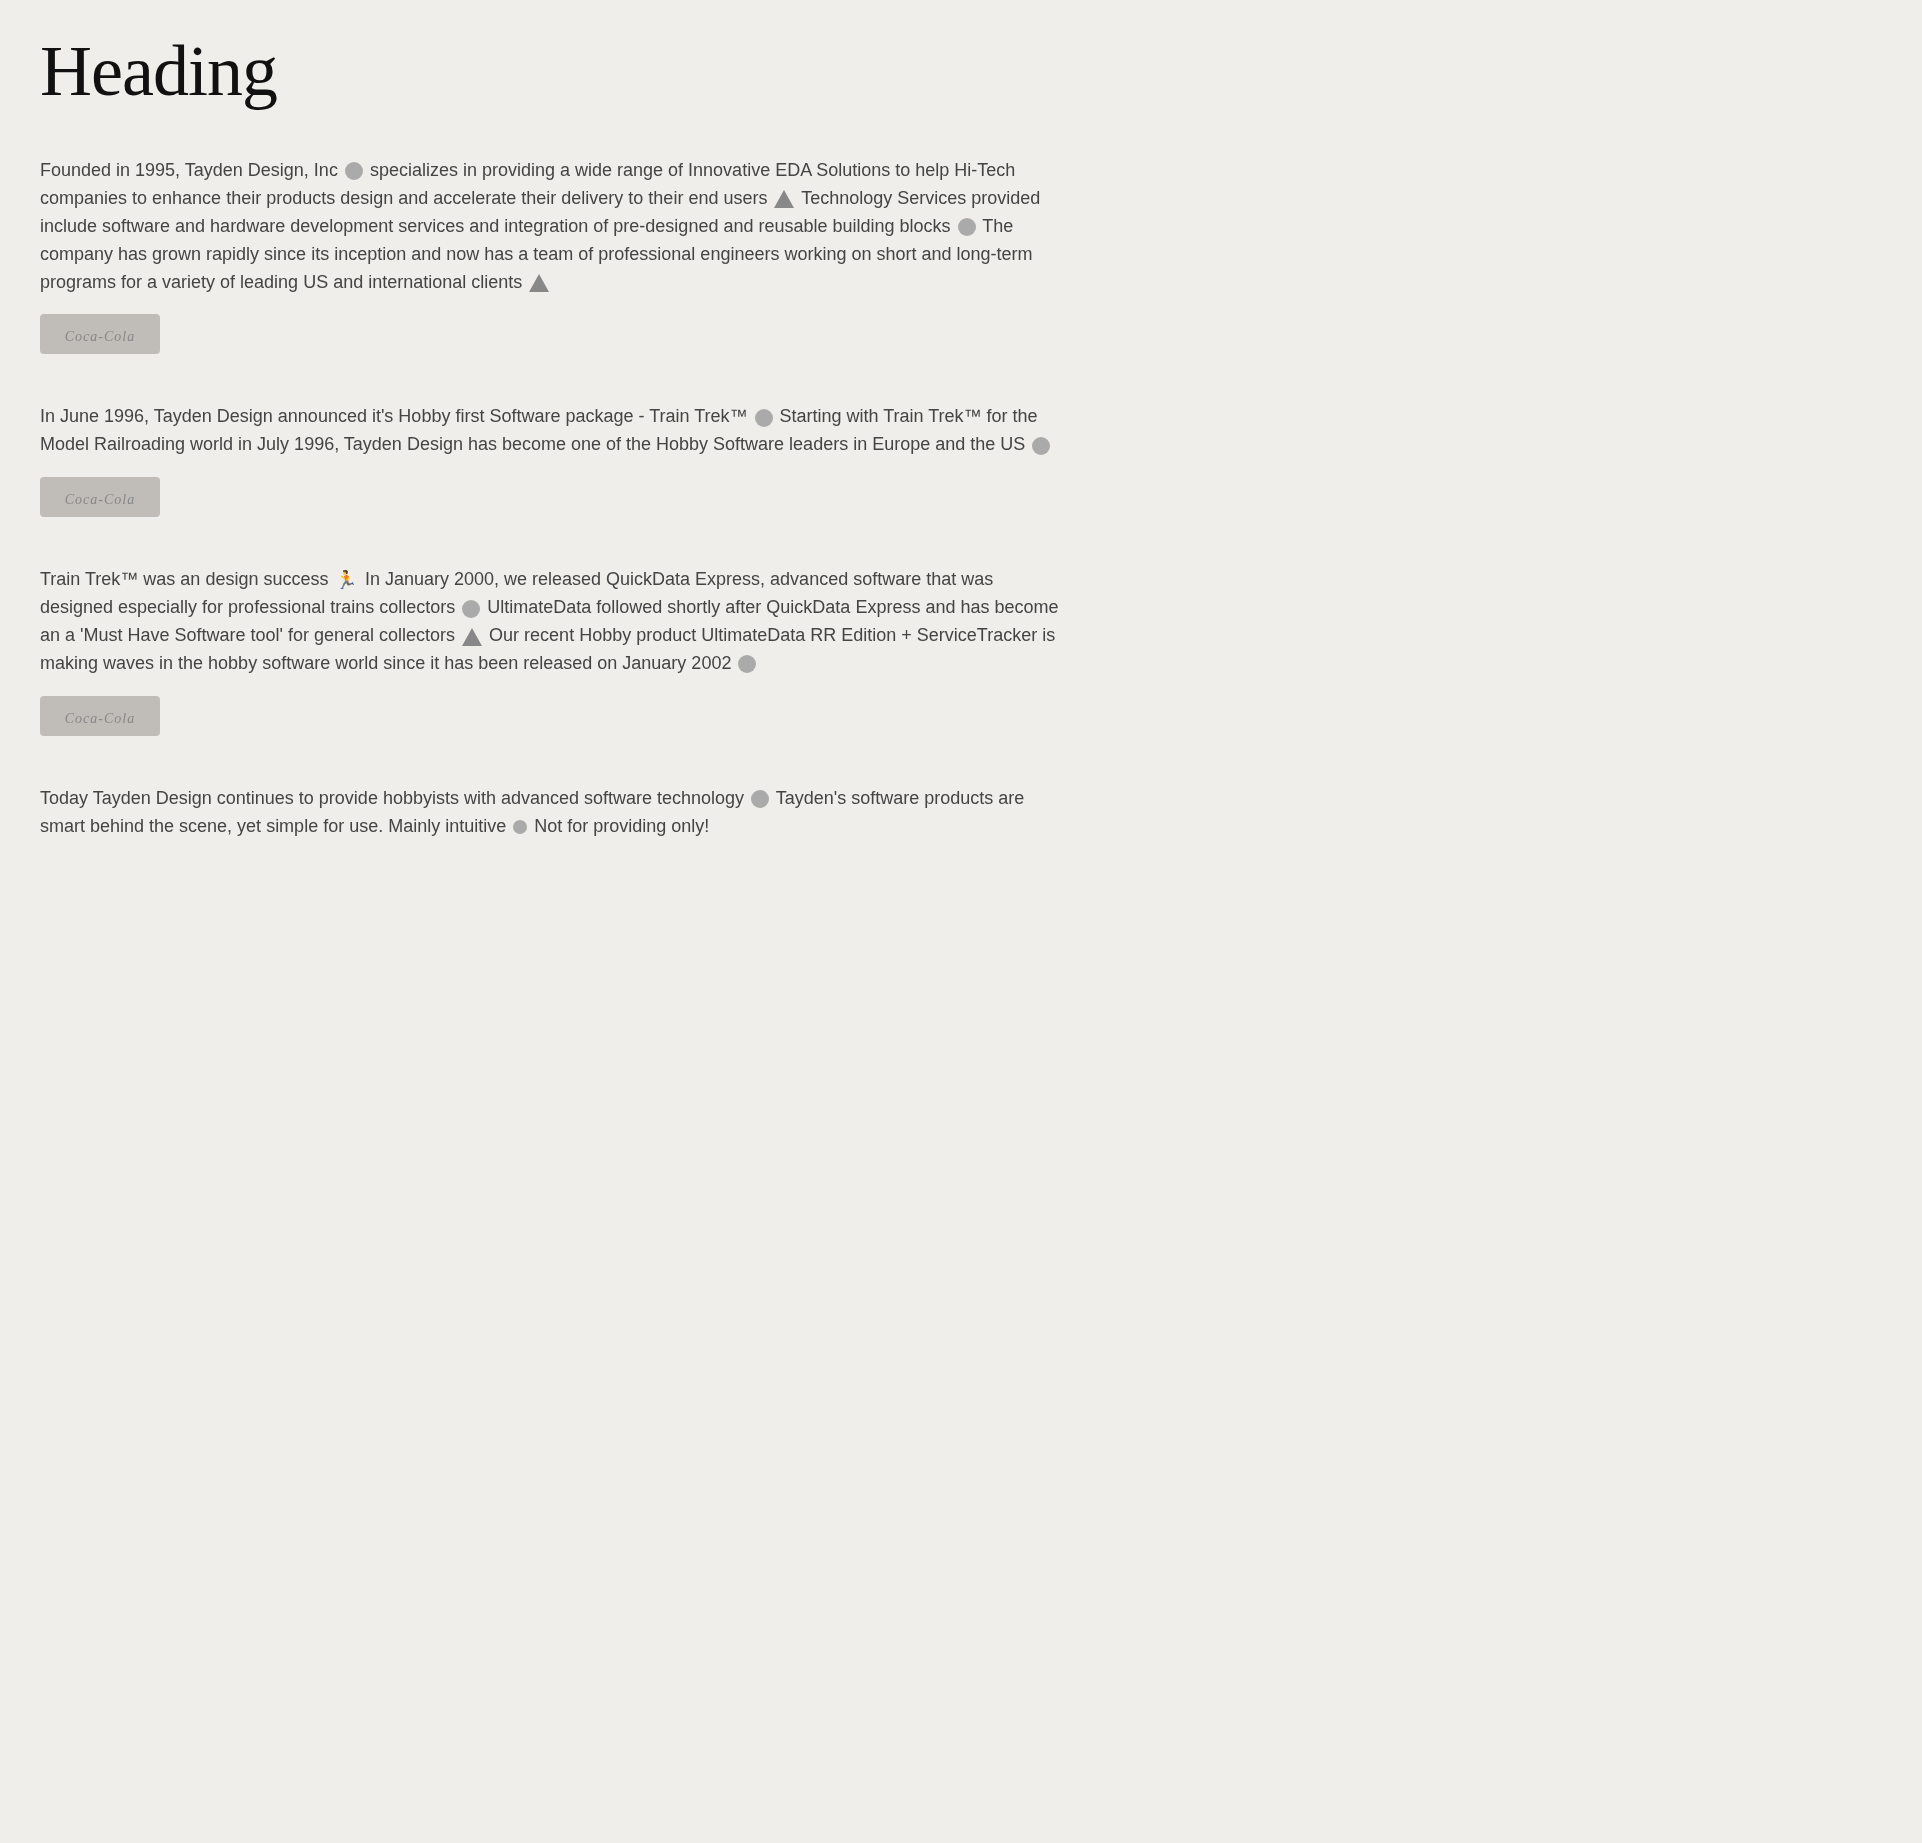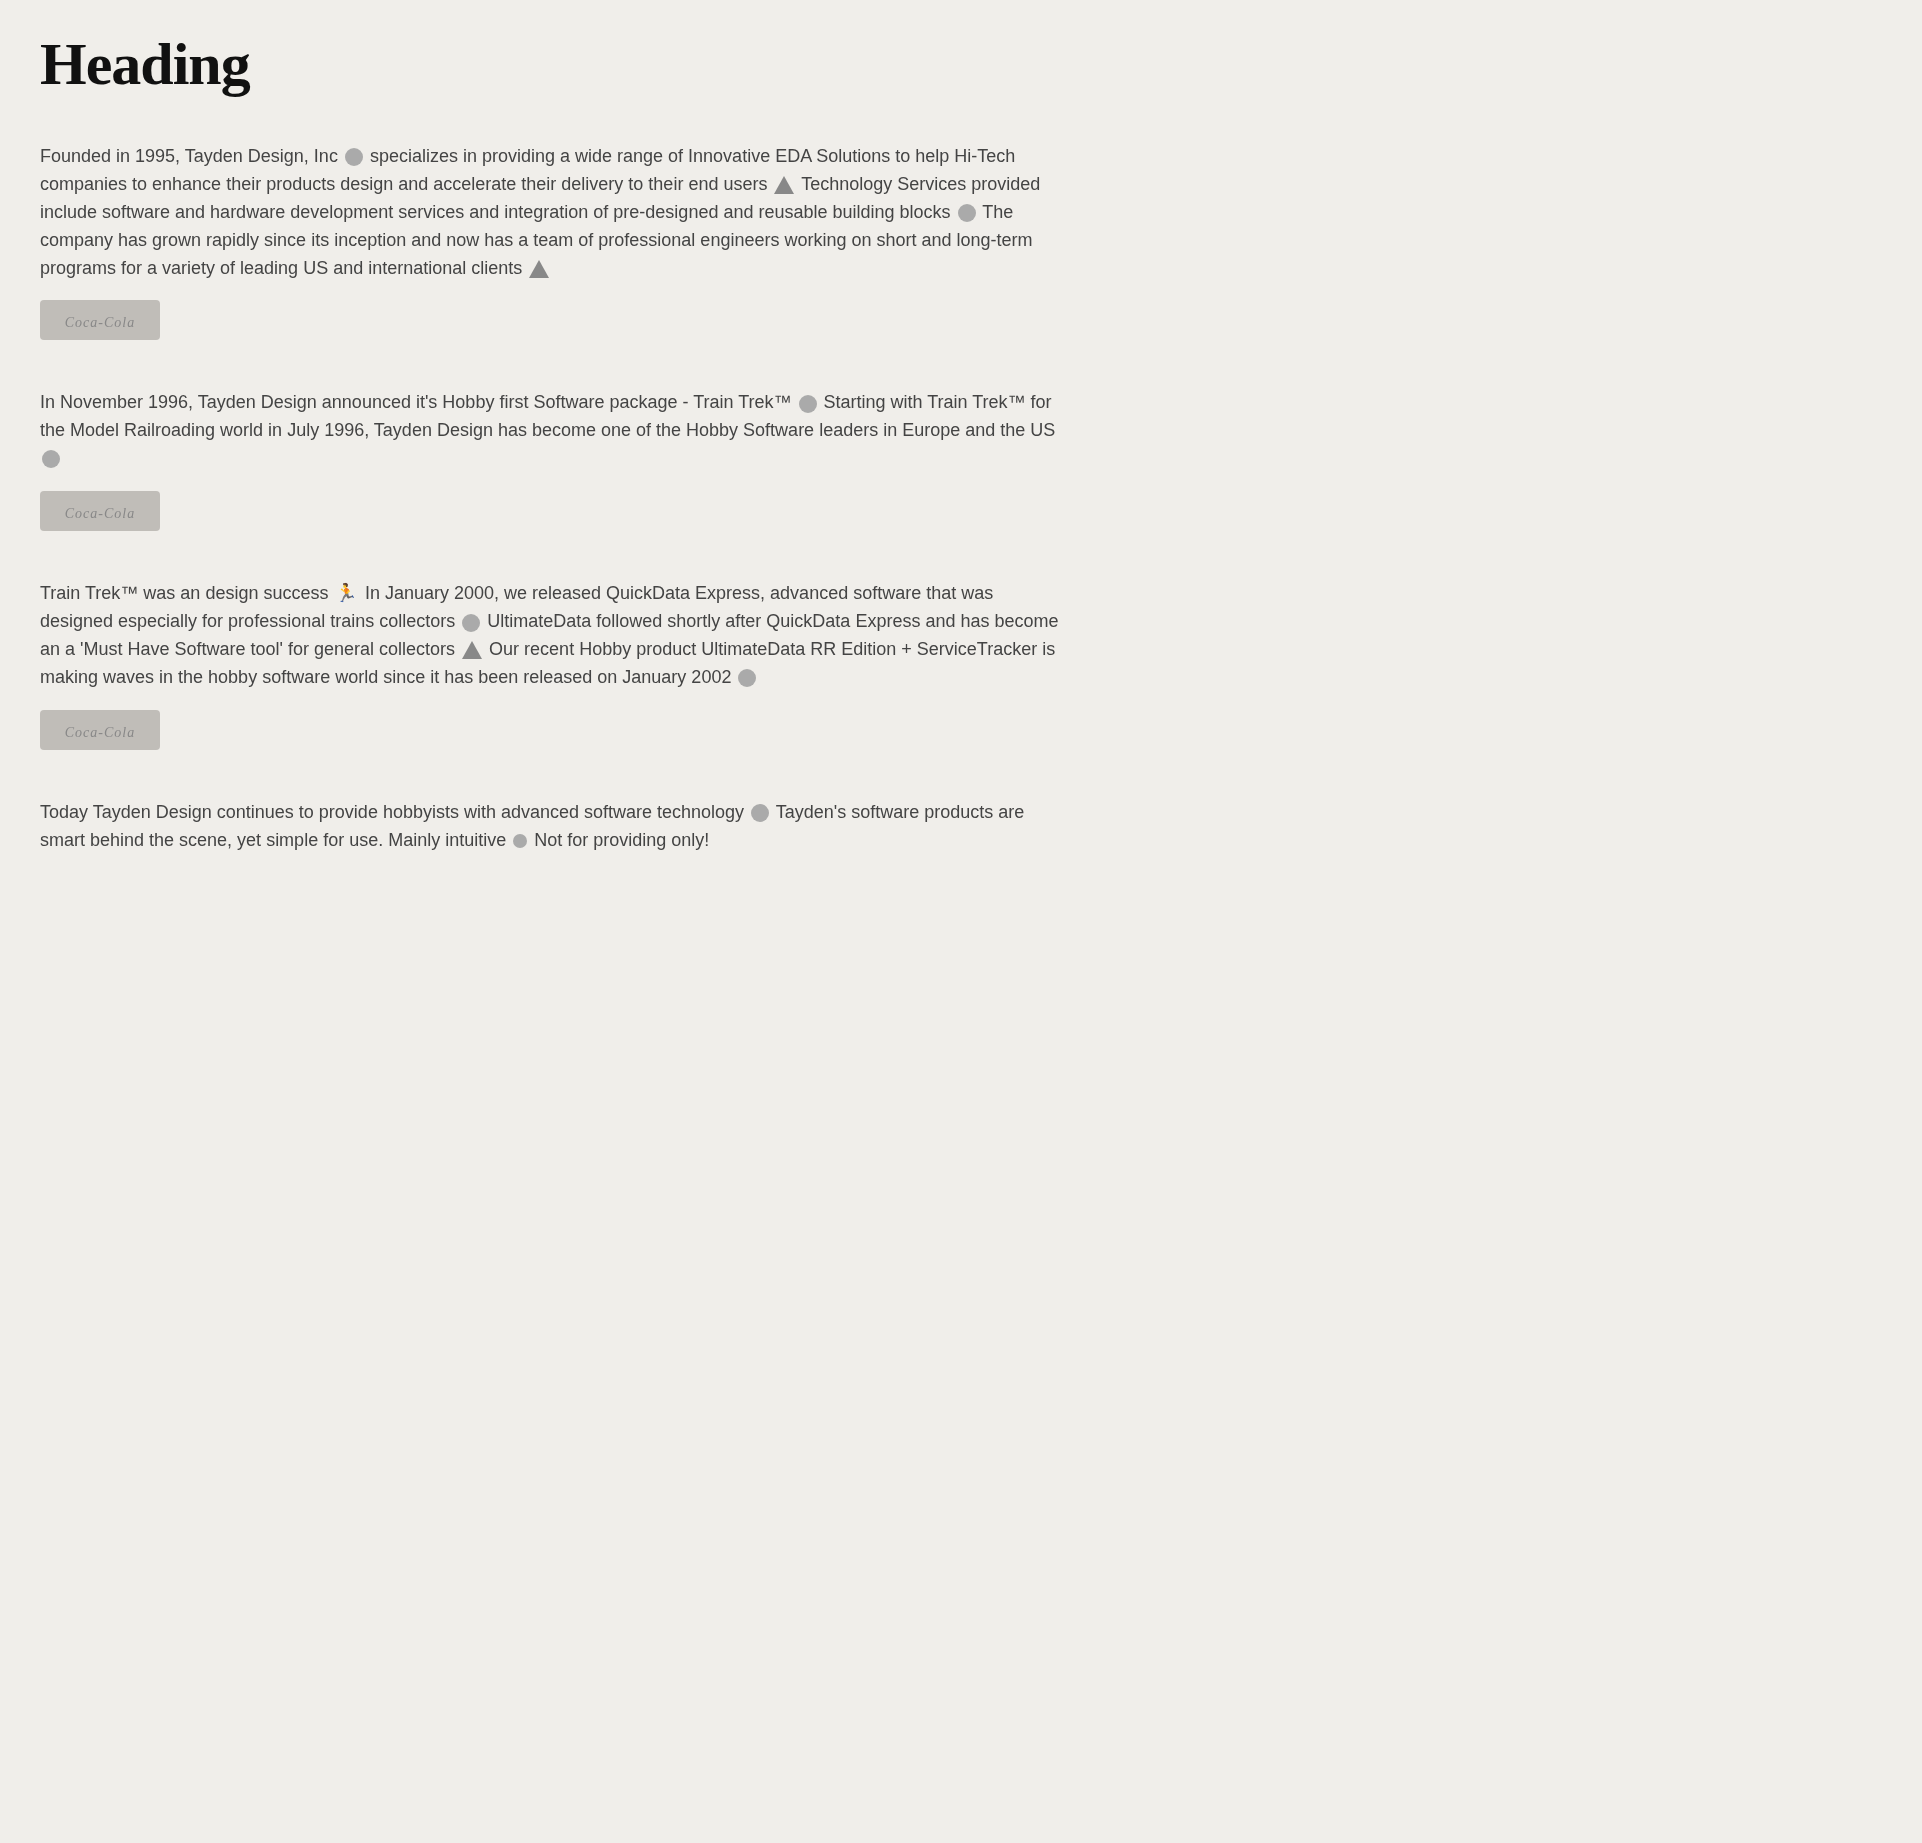--- a/index.html
+++ b/index.html
@@ -12,22 +12,22 @@
       background: #f0eeea;
       font-family: Arial, Helvetica, sans-serif;
       font-size: 18px;
       color: #333;
       padding: 30px 40px;
       max-width: 1100px;
     }
 
     h1 {
       font-family: Georgia, 'Times New Roman', serif;
-      font-size: 60px;
-      font-weight: bold;
+      font-size: 72px;
+      font-weight: normal;
       color: #111;
       margin-bottom: 18px;
       letter-spacing: -1px;
     }
 
     .paragraph {
       margin-bottom: 28px;
       line-height: 1.55;
       color: #444;
     }
@@ -91,21 +91,21 @@
 </div>
 
 <div class="divider-img">
   <svg class="coca-cola-svg" viewBox="0 0 120 40" xmlns="http://www.w3.org/2000/svg">
     <rect x="0" y="0" width="120" height="40" rx="4" fill="#c0bdb8"></rect>
     <text x="60" y="27" text-anchor="middle" font-family="Georgia, serif" font-size="14" fill="#888" font-style="italic" letter-spacing="1">Coca-Cola</text>
   </svg>
 </div>
 
 <div class="paragraph section-block">
-  <span>In November 1996, Tayden Design announced it's Hobby first Software package - Train Trek™ </span>
+  <span>In June 1996, Tayden Design announced it's Hobby first Software package - Train Trek™ </span>
   <span class="icon-circle inline-icon"></span>
   <span> Starting with Train Trek™ for the Model Railroading world in July 1996, Tayden Design has become one of the Hobby Software leaders in Europe and the US </span>
   <span class="icon-circle inline-icon"></span>
 </div>
 
 <div class="divider-img">
   <svg class="coca-cola-svg" viewBox="0 0 120 40" xmlns="http://www.w3.org/2000/svg">
     <rect x="0" y="0" width="120" height="40" rx="4" fill="#c0bdb8"></rect>
     <text x="60" y="27" text-anchor="middle" font-family="Georgia, serif" font-size="14" fill="#888" font-style="italic" letter-spacing="1">Coca-Cola</text>
   </svg>

